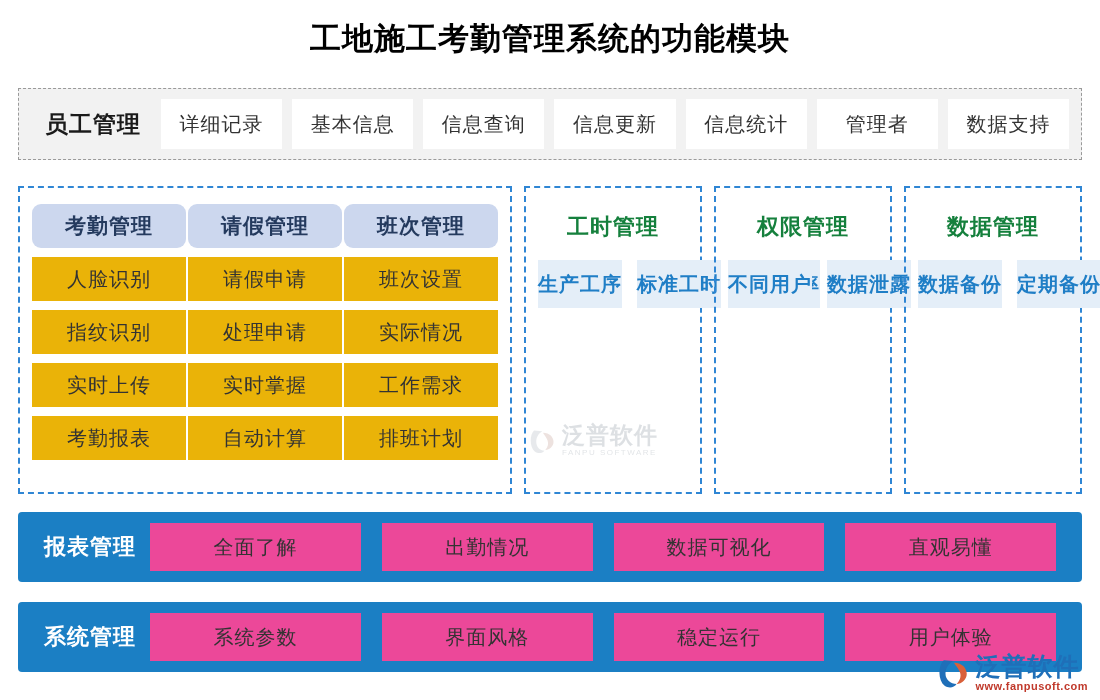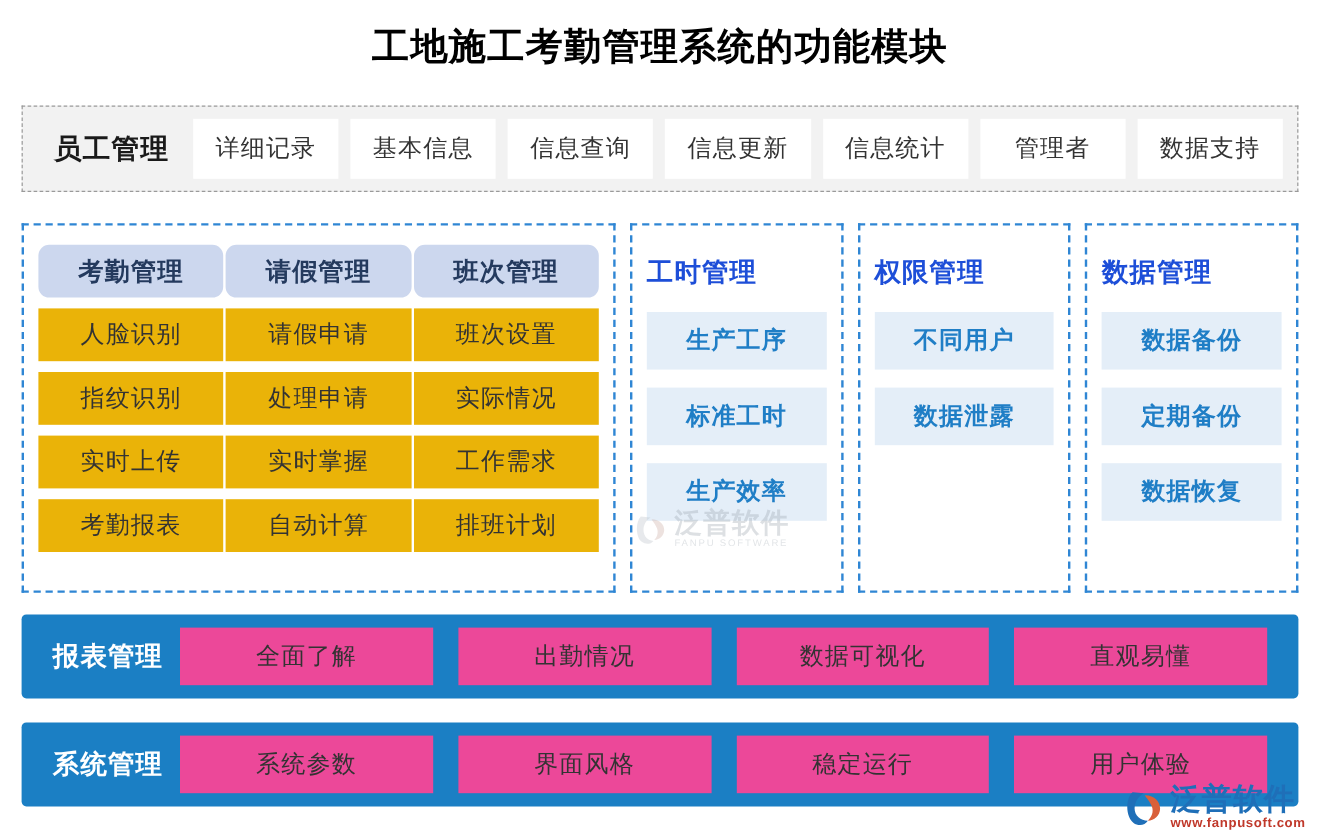--- a/index.html
+++ b/index.html
@@ -119,30 +119,31 @@
     line-height: 44px;
     text-align: center;
     font-size: 20px;
     color: #333333;
     letter-spacing: 1px;
     white-space: nowrap;
   }
   .chip-head-plain {
     height: 46px;
     line-height: 46px;
+    text-align: center;
     font-size: 22px;
     font-weight: bold;
-    color: #1d4ed8;
+    color: #15803d;
     letter-spacing: 1px;
     white-space: nowrap;
     margin-bottom: 10px;
   }
   .narrow-list {
     display: flex;
-    flex-direction: column;
+    flex-direction: row;
     gap: 15px;
   }
   .chip-item-blue {
     background: #e4eef8;
     height: 48px;
     line-height: 48px;
     text-align: center;
     font-size: 20px;
     font-weight: bold;
     color: #1f7ec6;

